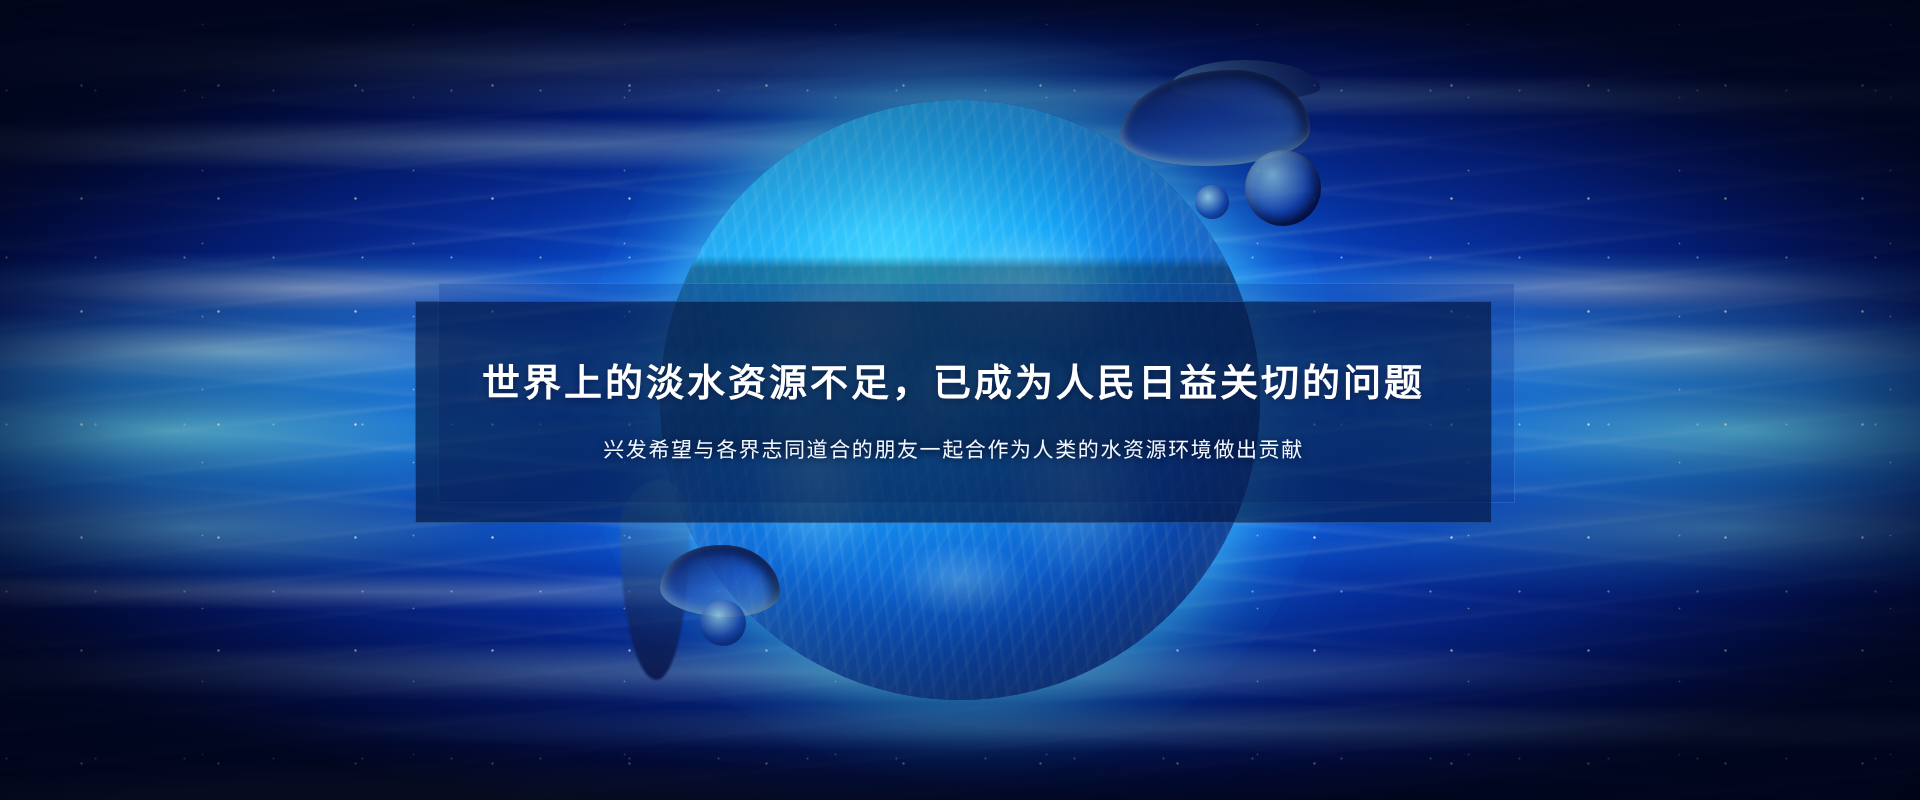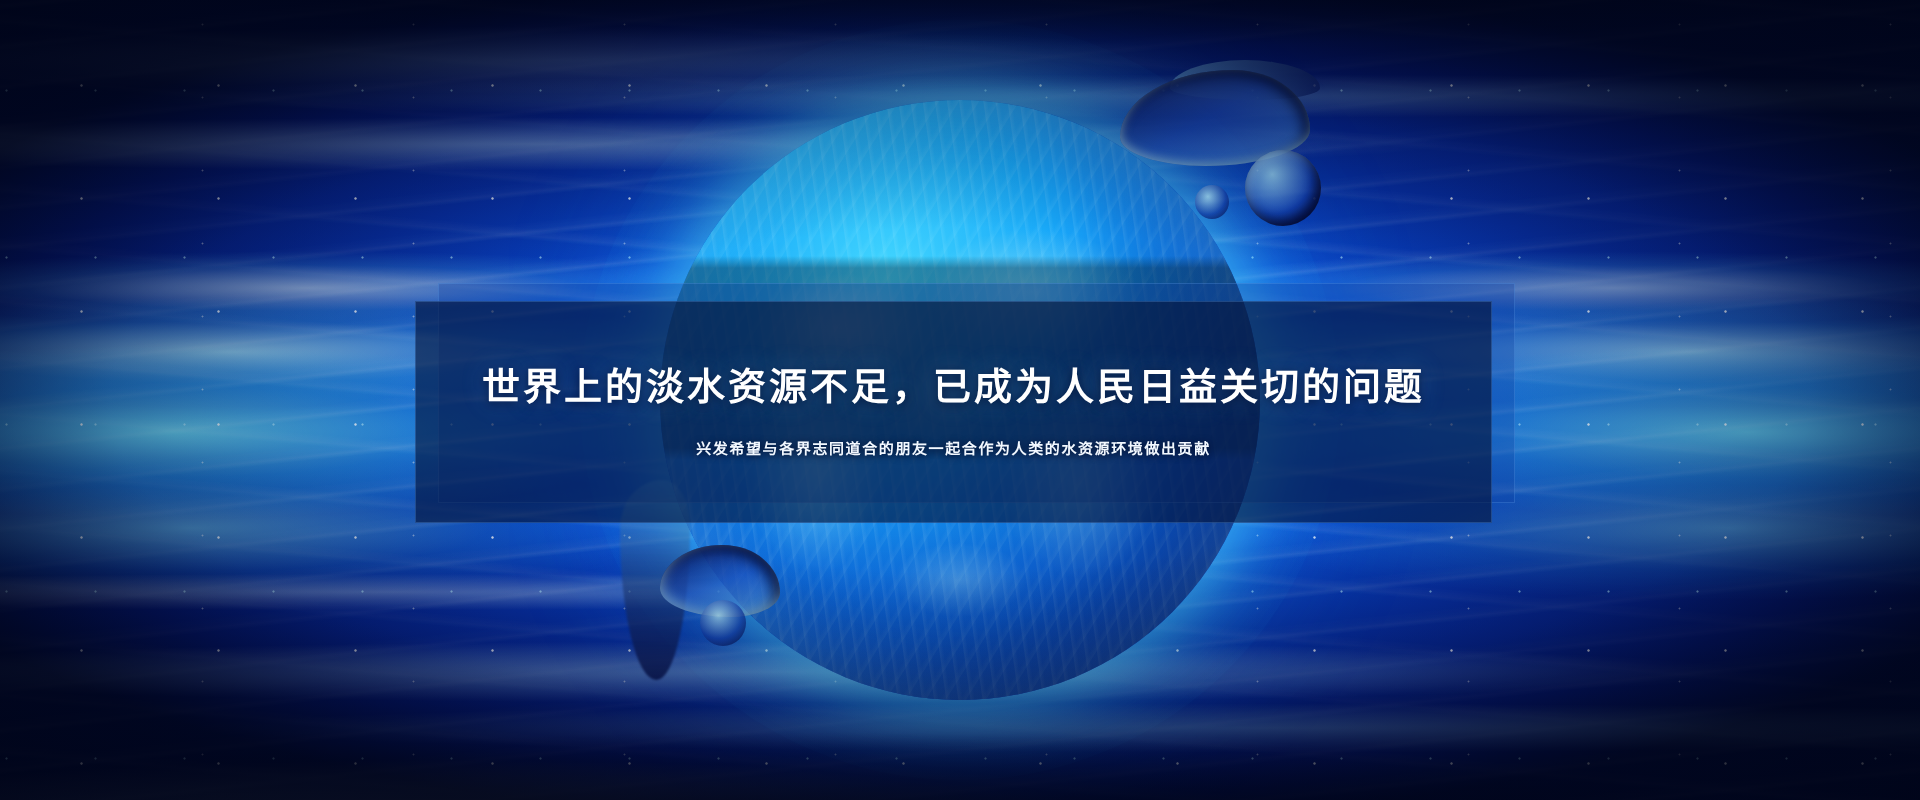--- a/index.html
+++ b/index.html
@@ -262,22 +262,22 @@
     font-weight:bold;
     letter-spacing:3px;
     line-height:1.3;
     white-space:nowrap;
     text-shadow:0 2px 10px rgba(0,14,50,0.85), 0 0 26px rgba(120,210,255,0.30);
   }
 
   .subhead{
     margin-top:26px;
     color:#f2f8ff;
-    font-size:15px;
-    font-weight:bold;
+    font-size:21px;
+    font-weight:normal;
     letter-spacing:1.6px;
     line-height:1.5;
     white-space:nowrap;
     text-shadow:0 1px 7px rgba(0,12,44,0.85);
   }
 </style>
 </head>
 <body>
 
 <div id="banner">

